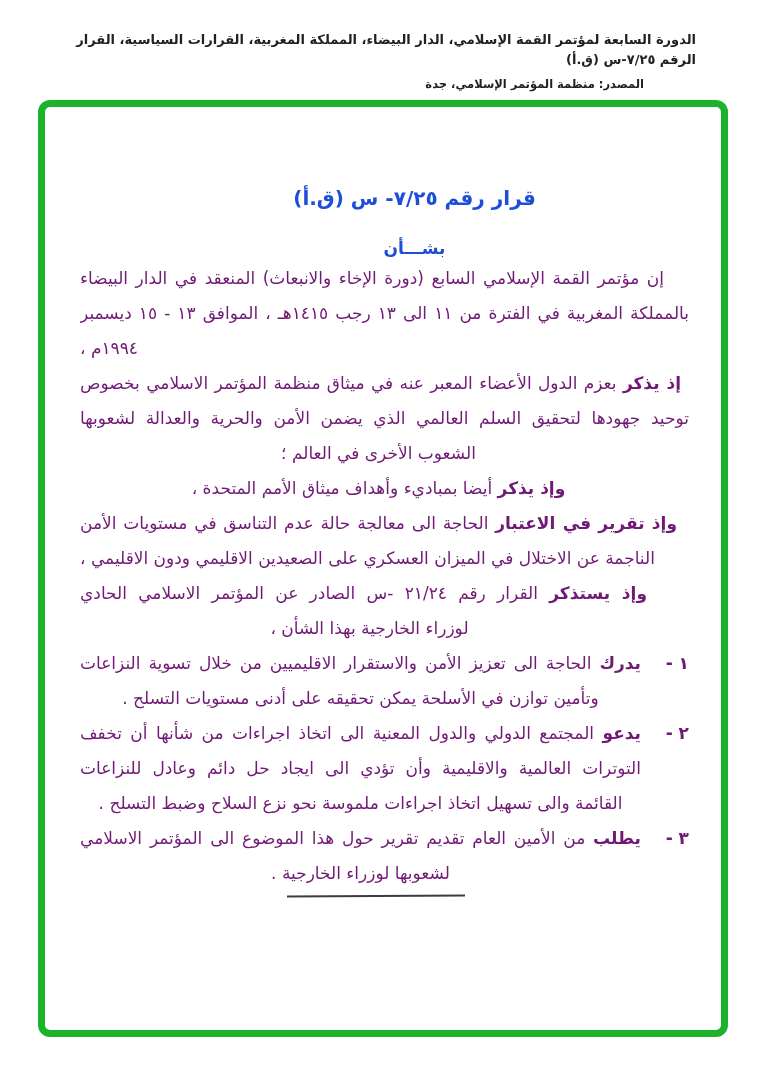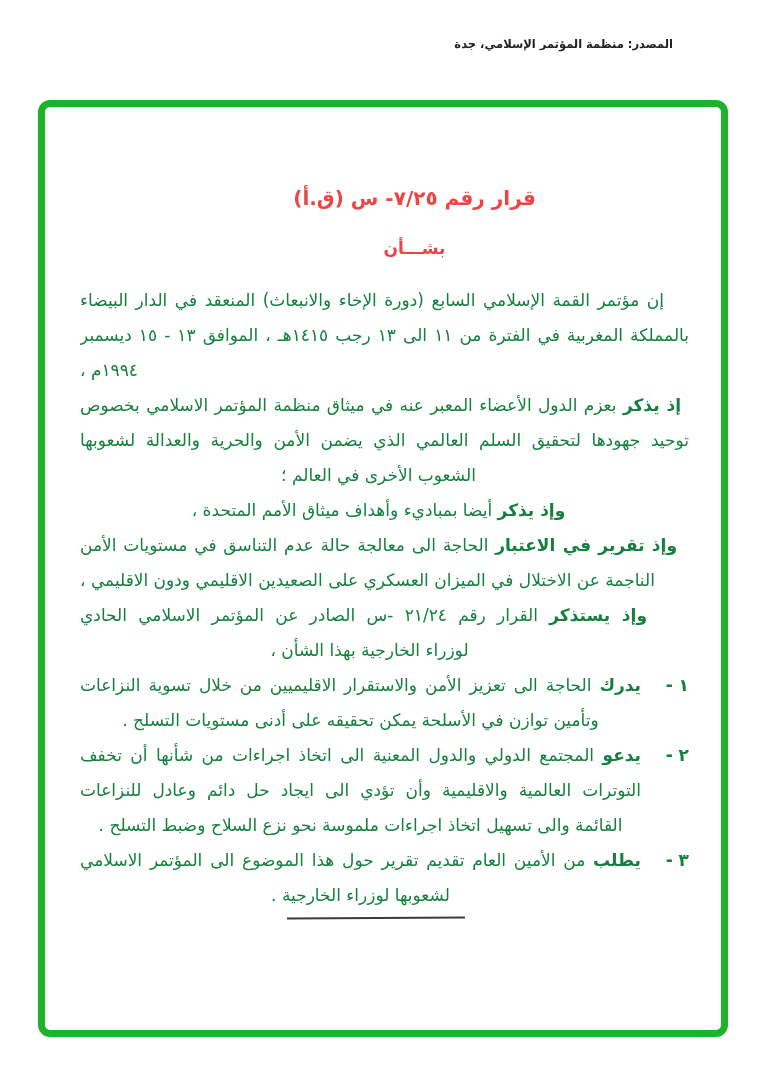--- a/index.html
+++ b/index.html
@@ -4,55 +4,56 @@
 <style>
   html,body { margin:0; padding:0; background:#ffffff; }
   .page {
     position:relative; width:764px; height:1082px; background:#ffffff;
     font-family:"DejaVu Sans", sans-serif; color:#212121;
     direction:rtl; overflow:hidden;
   }
   
   .scan-header { position:absolute; top:30px; left:0; right:0; }
   .h1 { text-align:right; padding-left:40px; padding-right:68px; font-size:13px; font-weight:bold; line-height:20px; letter-spacing:0; }
-  .h2 { text-align:right; padding-right:91px; font-size:11.5px; font-weight:bold; line-height:18px; margin-top:5px; }
+  .h2 { text-align:right; padding-right:120px; font-size:11.5px; font-weight:bold; line-height:18px; margin-top:5px; }
 
   
   .green-box {
     position:absolute; left:38px; top:100px; width:690px; height:937px;
     box-sizing:border-box; border:7px solid #1cb32b; border-radius:12px; background:#fff;
   }
   .doc { position:relative; height:100%; box-sizing:border-box; padding:76px 32px 0 35px; }
 
-  .tb { text-align:center; padding-left:60px; font-weight:bold; color:#ef4444; }
+  .tb { text-align:center; padding-left:60px; font-weight:bold; color:#1d4ed8; }
   .t1 { font-size:20px; line-height:30px; }
   .t2 { font-size:17px; line-height:26px; margin-top:22px; letter-spacing:1px; }
   .t3 { font-size:20px; line-height:28px; }
 
-  #doc-body { margin-top:22px; font-size:17px; color:#15803d; }
+  #doc-body { font-size:17px; color:#701a75; }
   .para { margin:0; }
   .pline { height:35px; line-height:35px; overflow:hidden; white-space:normal; }
   .stretch { text-align:justify; text-align-last:justify; }
   .left   { text-align:left; }
   .right  { text-align:center; }
   .center { text-align:center; }
   b.lead  { font-weight:bold; }
 
   .item { display:flex; }
   .inum { flex:0 0 48px; text-align:right; padding-left:4px; box-sizing:border-box; font-weight:bold; }
   .ilines { flex:1 1 auto; min-width:0; }
 
   .rule { height:2px; background:#3c3c3c; width:178px; margin-top:4px; margin-right:224px; transform:rotate(-0.3deg); }
 </style>
 </head>
 <body>
 
 <div class="page">
 
   <div class="scan-header">
+    <div class="h1">الدورة السابعة لمؤتمر القمة الإسلامي، الدار البيضاء، المملكة المغربية، القرارات السياسية، القرار الرقم ٧/٢٥-س (ق.أ)</div>
     <div class="h2">المصدر:  منظمة المؤتمر الإسلامي، جدة</div>
   </div>
 
   <div class="green-box" style="border-color: rgb(28, 179, 43);">
     <div class="doc">
 
       <div class="tb">
         <div class="t1">قرار رقم ٧/٢٥- س (ق.أ)</div>
         <div class="t2">بشـــأن</div>
       </div>

